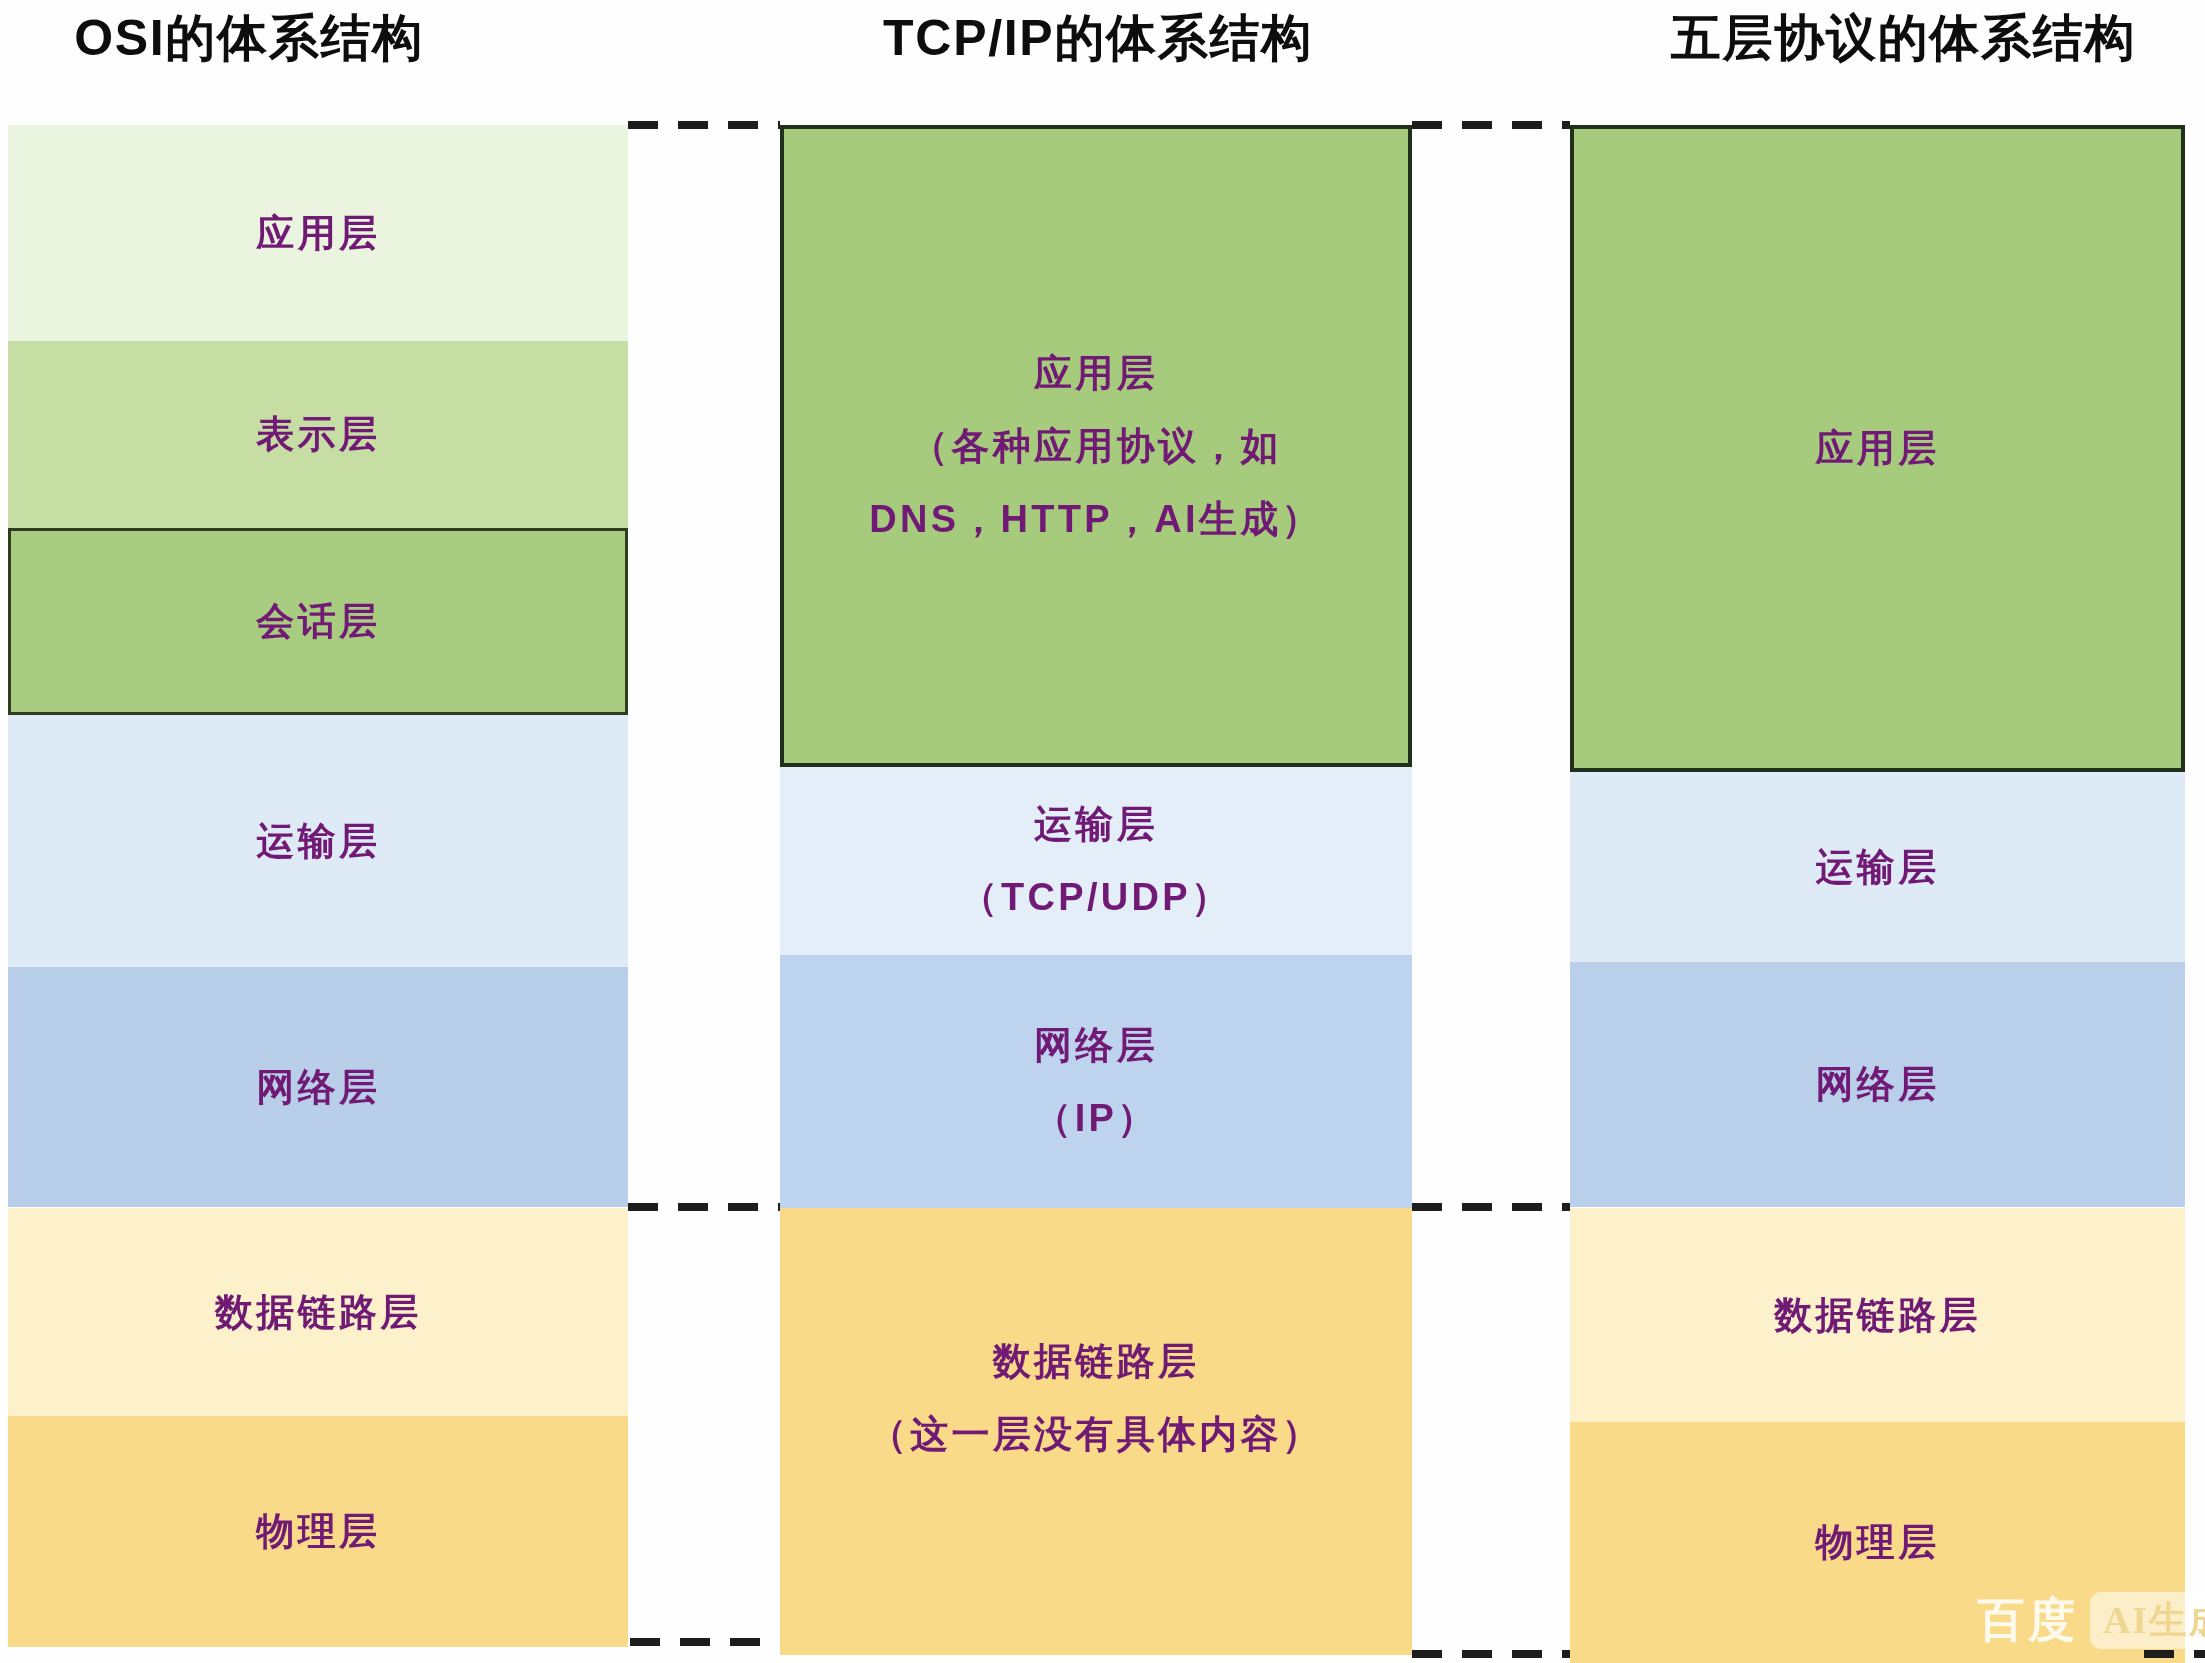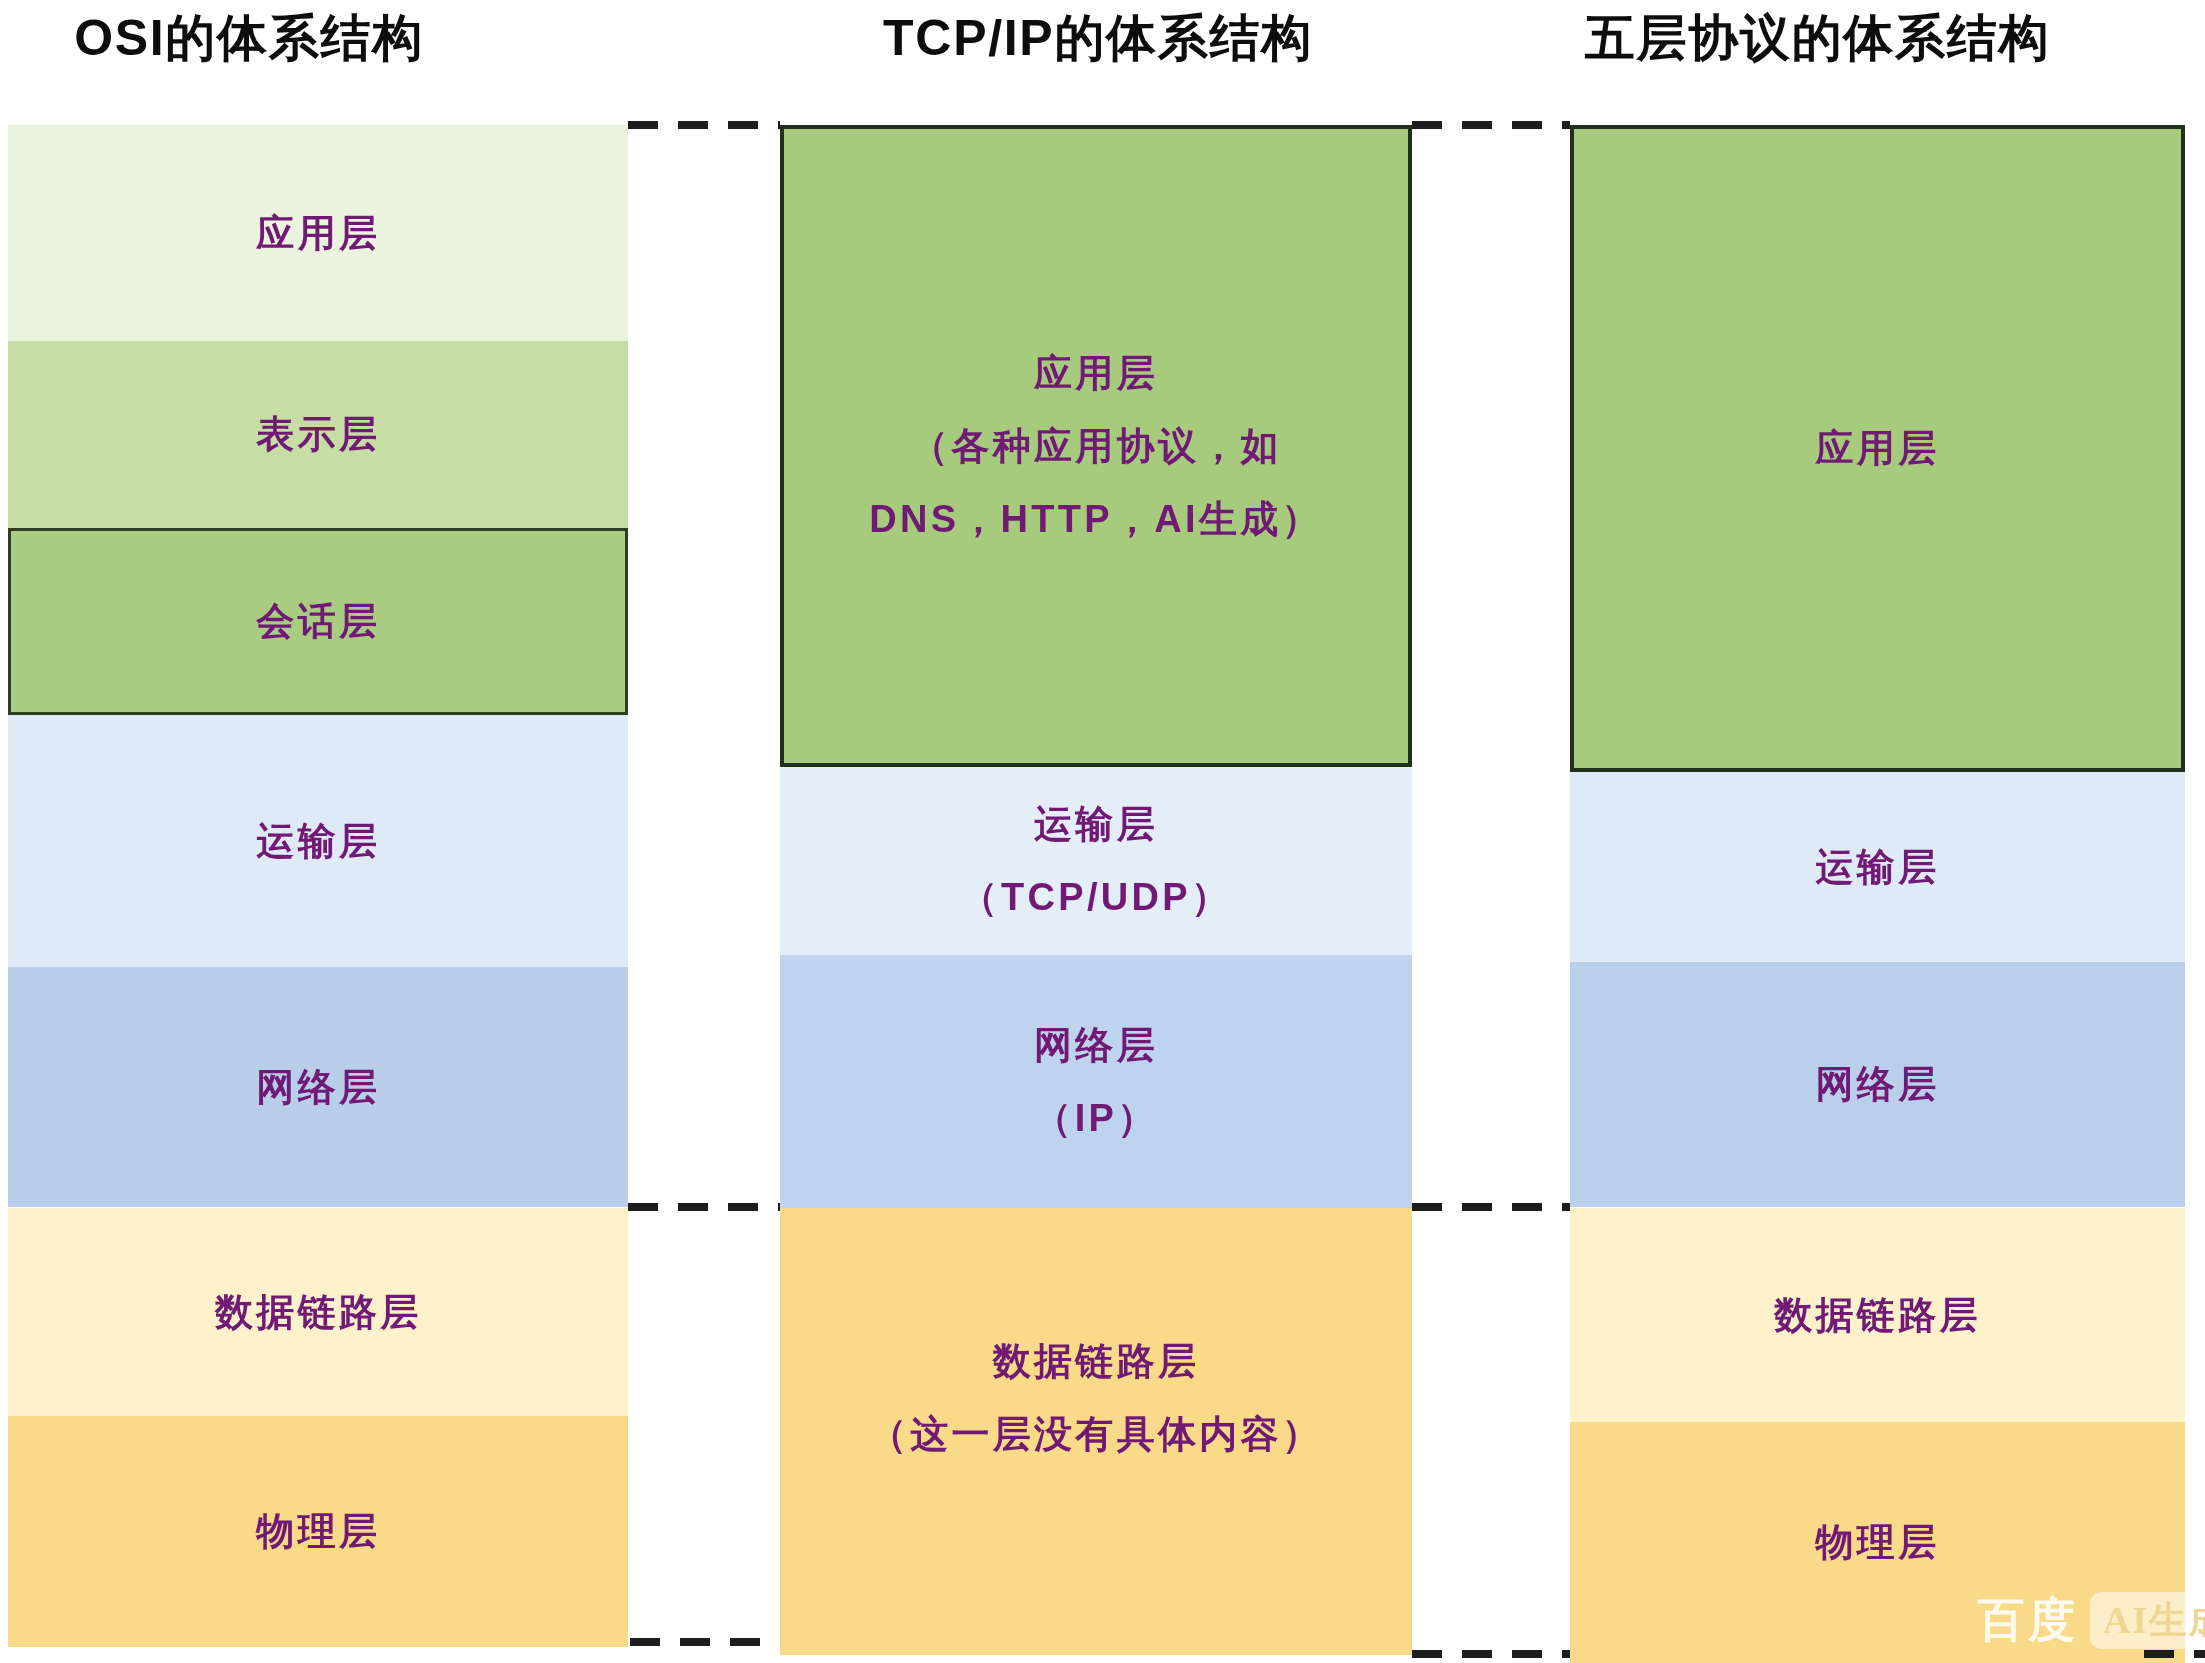--- a/index.html
+++ b/index.html
@@ -38,21 +38,21 @@
     font-size:38px;font-weight:bold;color:#eed793;letter-spacing:1.7px;
   }
 </style>
 </head>
 <body>
 
 <div id="canvas">
 
   <div class="col-title" style="left:33px;width:432px;">OSI的体系结构</div>
   <div class="col-title" style="left:832px;width:532px;">TCP/IP的体系结构</div>
-  <div class="col-title" style="left:1543px;width:549px;">五层协议的体系结构</div>
+  <div class="col-title" style="left:1629px;width:549px;">五层协议的体系结构</div>
 
   <div class="column" style="left:8.3px;top:125px;width:620px;height:1522px;">
     <div class="row" style="top:0;height:216px;background:#ebf4df;">
       <span class="layer-label">应用层</span>
     </div>
     <div class="row session-border" style="top:403px;height:187px;background:#a9cd80;">
       <span class="layer-label">会话层</span>
     </div>
     <div class="row" style="top:216px;height:187px;background:#c6dda3;">
       <span class="layer-label">表示层</span>

